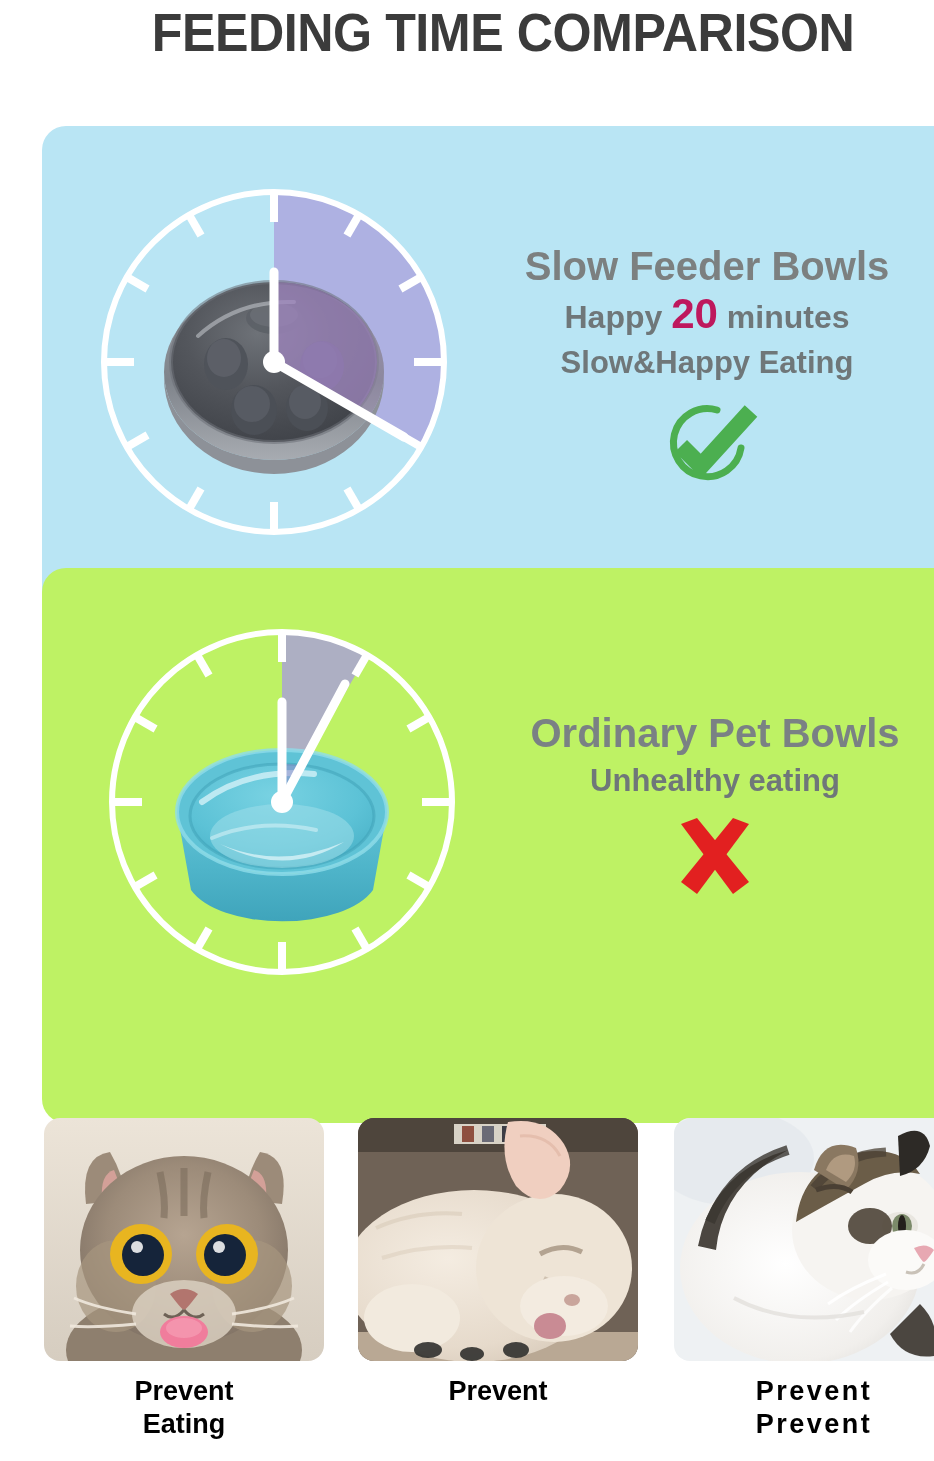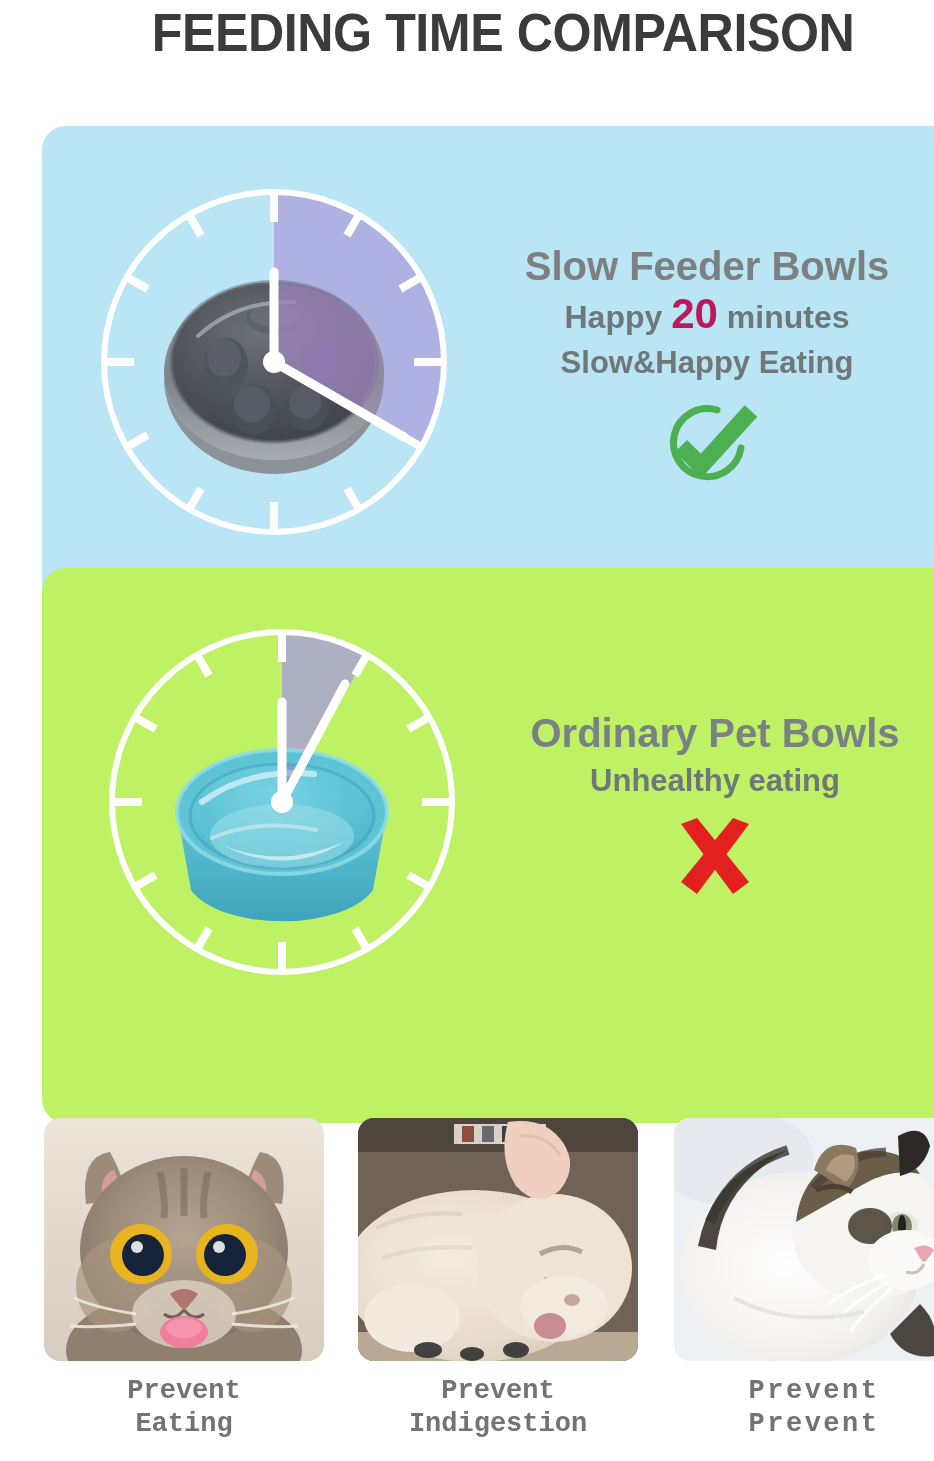--- a/index.html
+++ b/index.html
@@ -66,23 +66,23 @@
   #cell-indigestion { left:322px; }
   #cell-obesity { left:638px; }
   .photo {
     width:280px; height:243px;
     border-radius:16px; overflow:hidden;
     position:relative;
   }
   .photo svg { display:block; width:280px; height:243px; }
   .caption {
     margin-top:14px; text-align:center;
-    font-size:27px; font-weight:bold; color:#737373;
+    font-size:27px; font-weight:bold; color:#000000;
     line-height:33px;
-    font-family:Liberation Mono, monospace;
+    font-family:Liberation Sans, sans-serif;
   }
   #caption-obesity { letter-spacing:2.5px; }
 </style>
 </head>
 <body>
 
 <div class="page">
 
   <div class="title">FEEDING TIME COMPARISON</div>
 
@@ -362,21 +362,20 @@
 
           <g opacity="0.9">
             <ellipse cx="70" cy="232" rx="14" ry="8" fill="#30302e"></ellipse>
             <ellipse cx="114" cy="236" rx="12" ry="7" fill="#30302e"></ellipse>
             <ellipse cx="158" cy="232" rx="13" ry="8" fill="#30302e"></ellipse>
           </g>
         </svg>
       </div>
       <div class="caption">
         <div>Prevent</div>
-        <div>Indigestion</div>
       </div>
     </div>
 
     <div class="photo-cell" id="cell-obesity">
       <div class="photo">
         <svg viewBox="0 0 280 243">
           <defs>
             <radialGradient id="fur3" cx="44%" cy="48%" r="72%">
               <stop offset="0%" stop-color="#ffffff"></stop>
               <stop offset="70%" stop-color="#f1efec"></stop>

